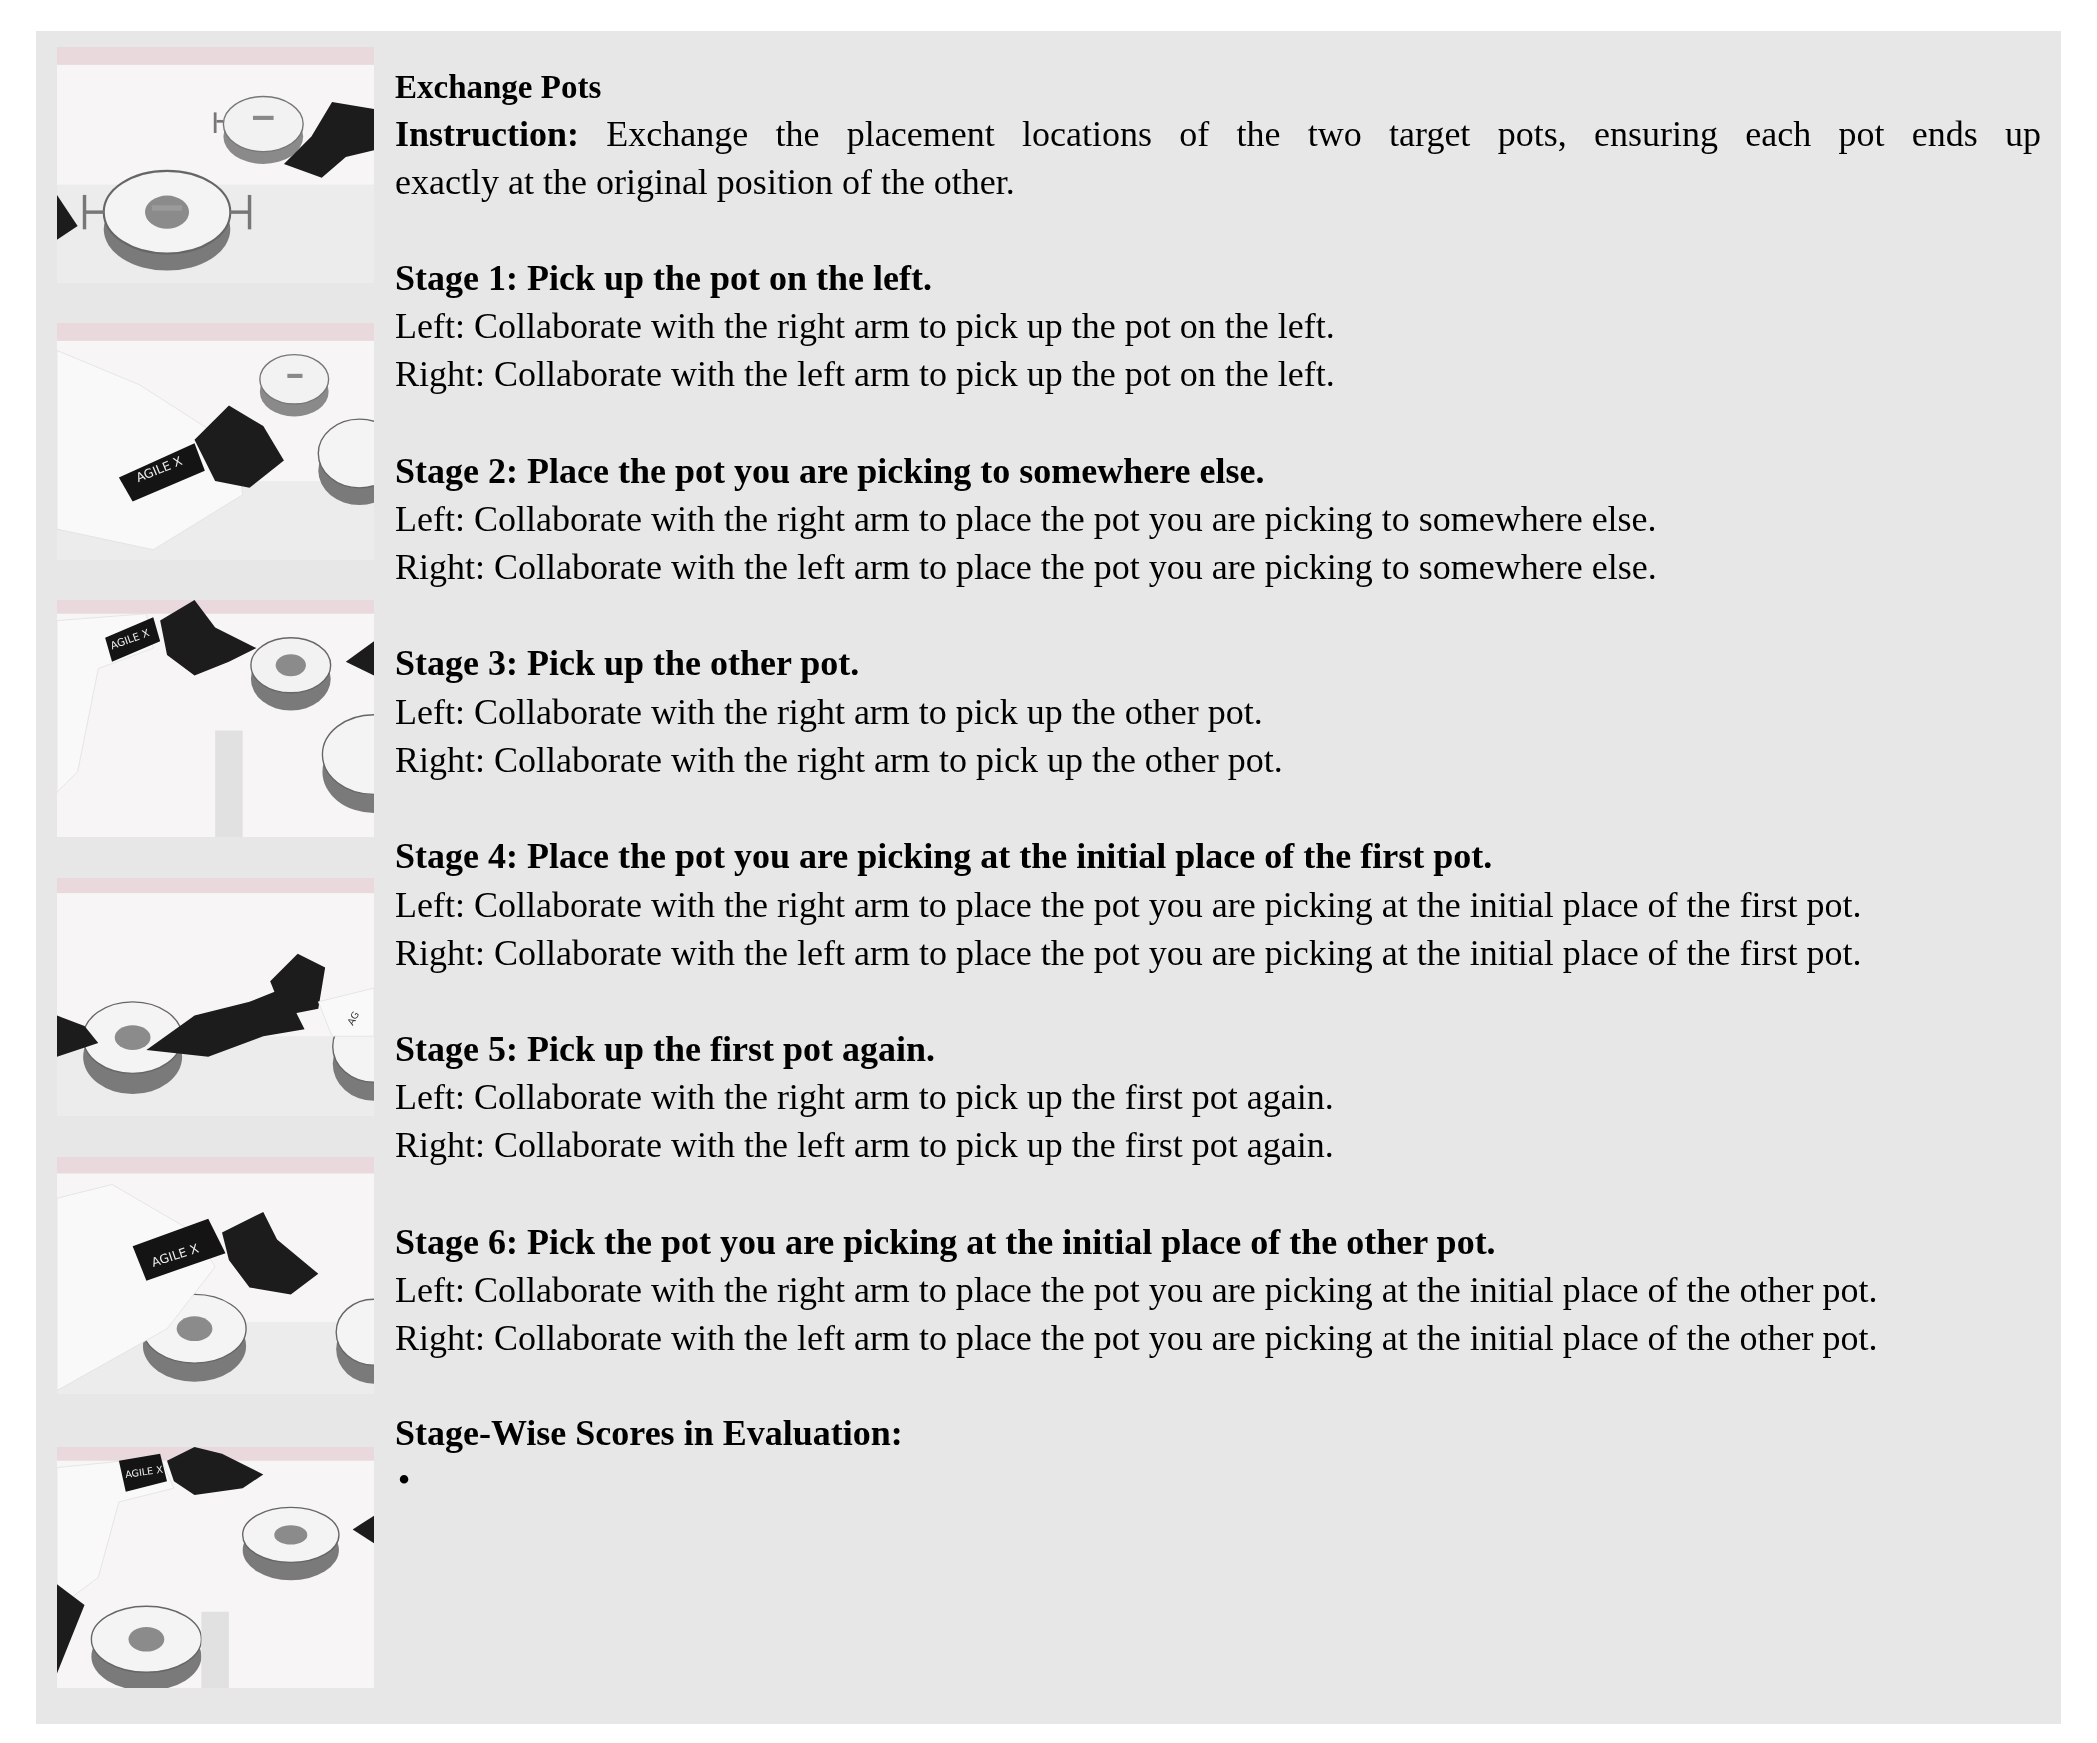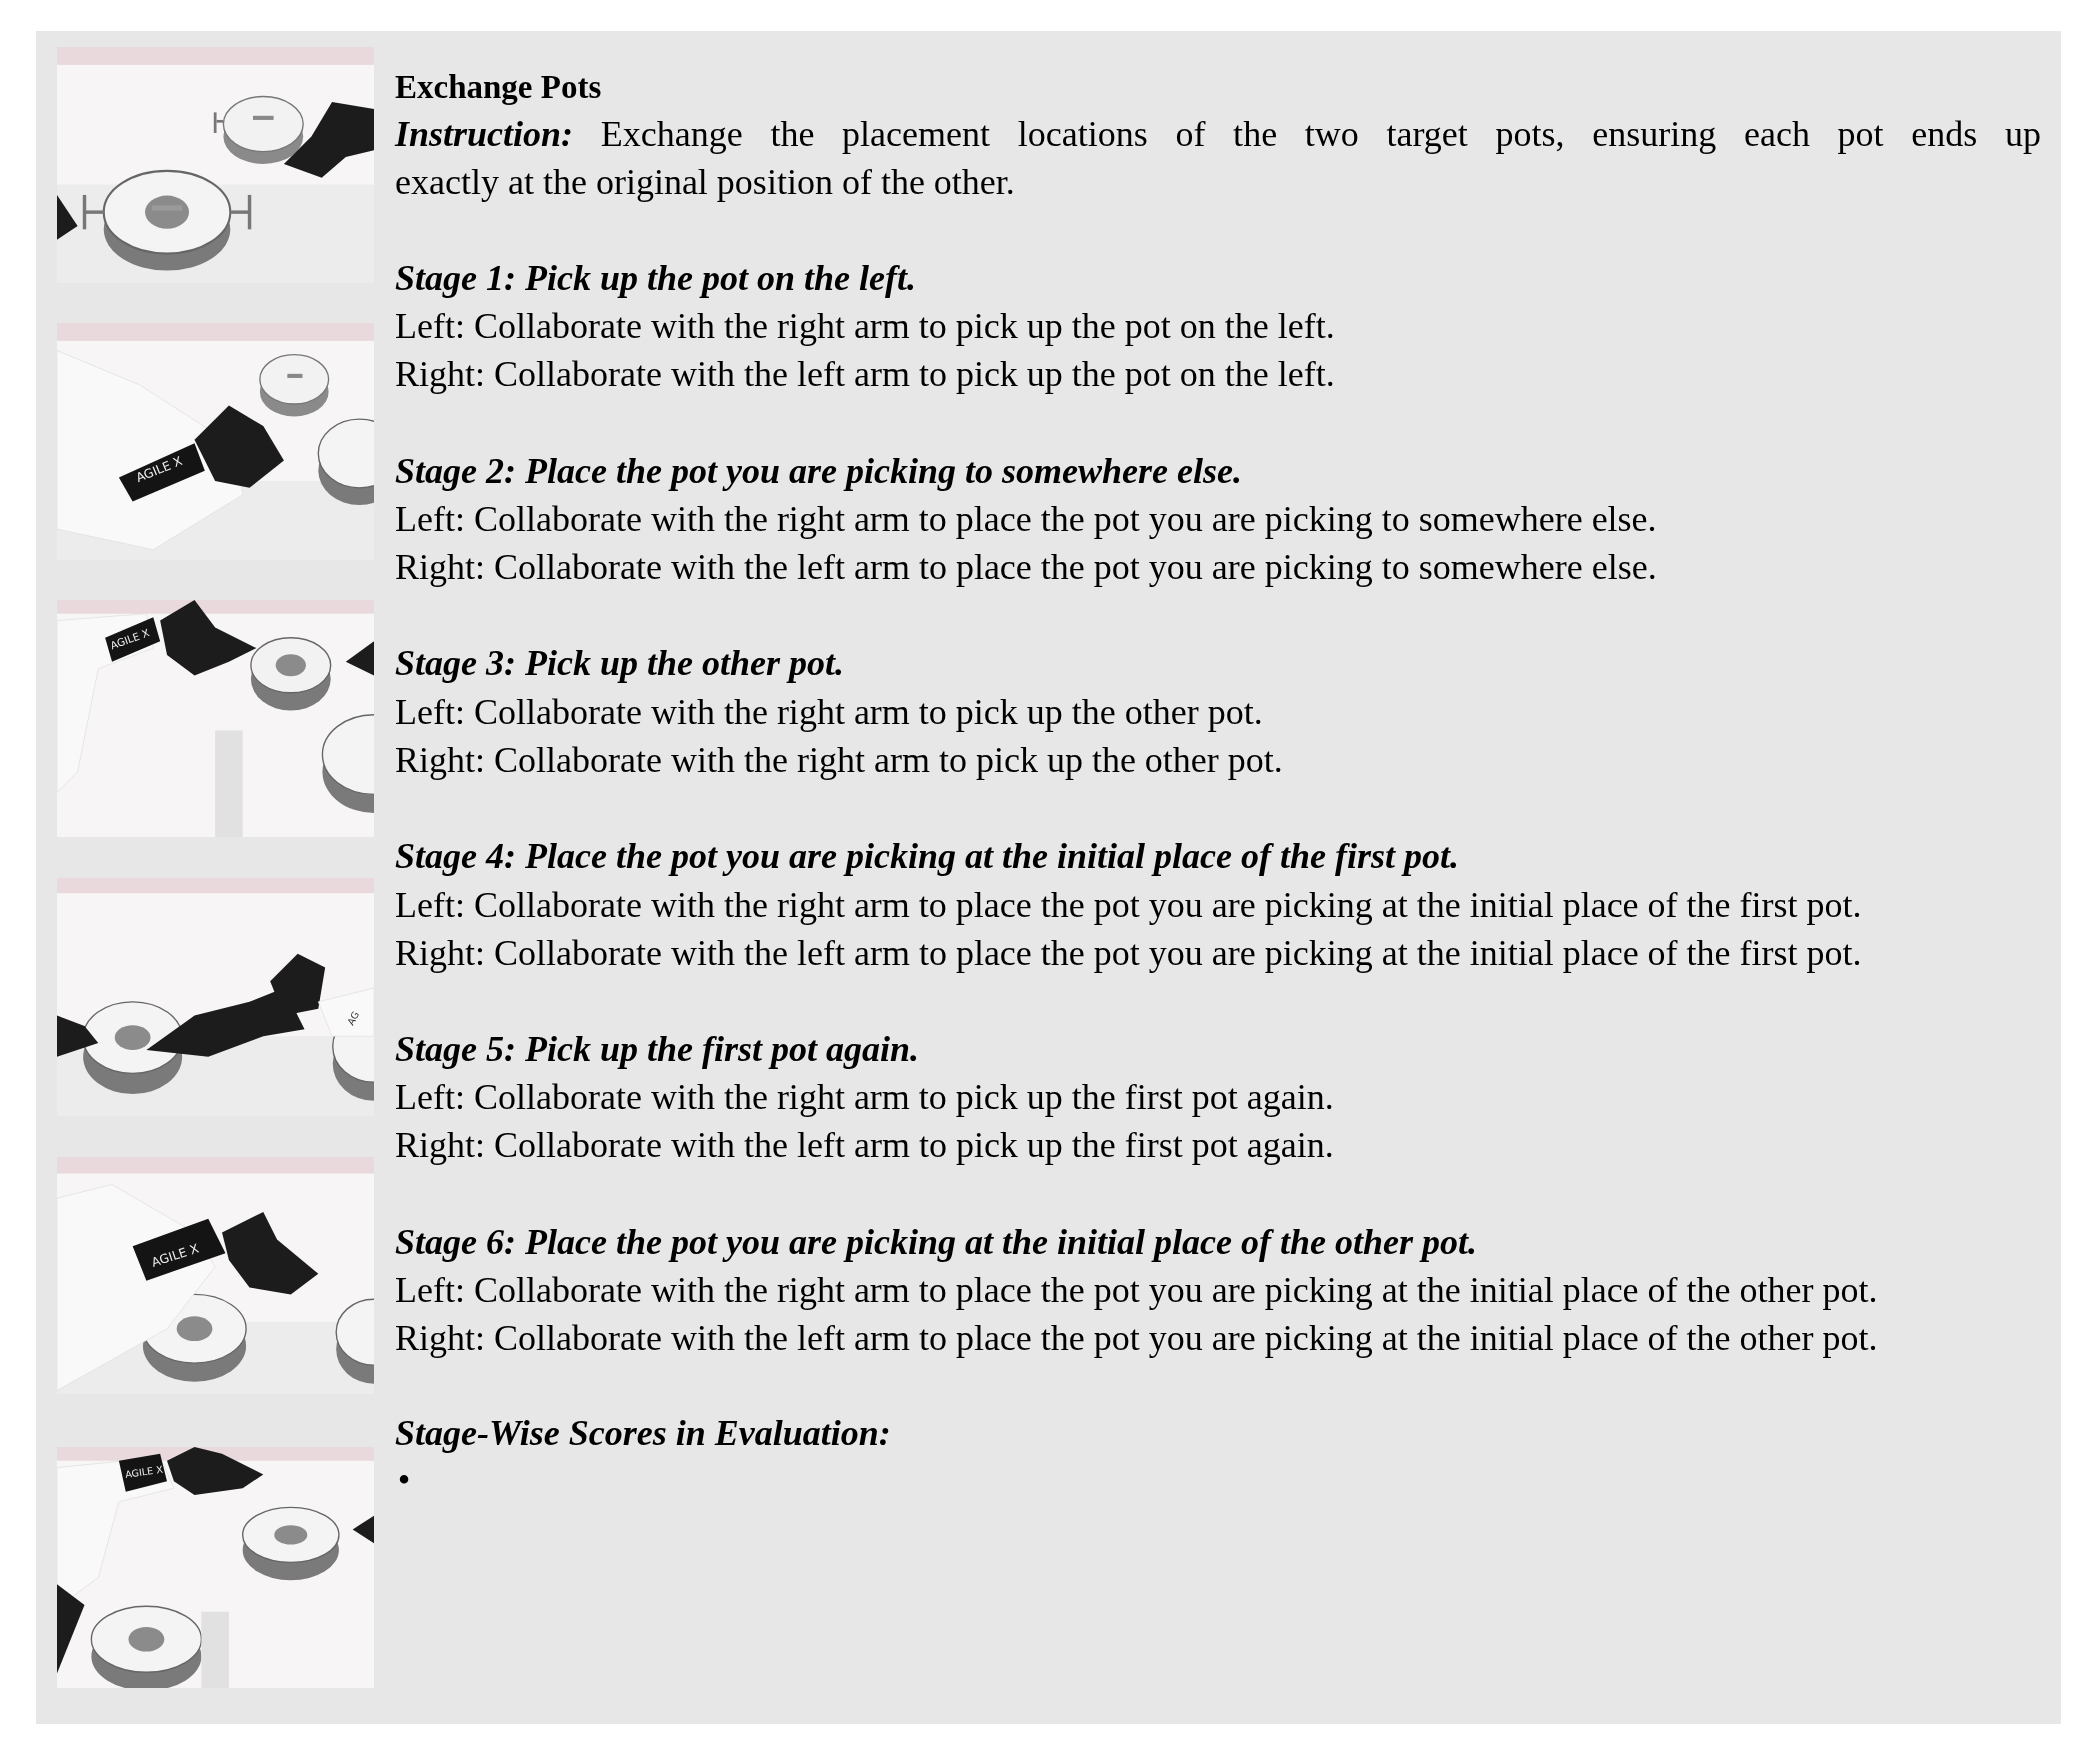--- a/index.html
+++ b/index.html
@@ -18,21 +18,21 @@
     color: #000;
   }
   .title {
     position: absolute; left: 0; top: 29px; font-size: 33px; font-weight: bold;
     line-height: 55px; white-space: nowrap;
   }
   .line {
     position: absolute; left: 0; font-size: 36px; line-height: 48px; white-space: nowrap;
   }
   .instr { width: 1646px; text-align: justify; text-align-last: justify; }
-  .bold { font-weight: bold; font-style: italic; }
+  .bold { font-weight: bold; }
   .bullet { position: absolute; left: 0; font-size: 36px; line-height: 48px; }
   .bullet-text { position: absolute; left: 65px; font-size: 36px; line-height: 48px; white-space: nowrap; }
 </style>
 </head>
 <body>
 
 <div class="panel">
 
   <div class="thumb" style="top:16px;height:236px;">
     <svg viewBox="0 0 461 343" preserveAspectRatio="none">
@@ -171,21 +171,21 @@
     <div class="line" style="top:705px;">Right: Collaborate with the right arm to pick up the other pot.</div>
 
     <div class="line bold" style="top:801px;">Stage 4: Place the pot you are picking at the initial place of the first pot.</div>
     <div class="line" style="top:850px;">Left: Collaborate with the right arm to place the pot you are picking at the initial place of the first pot.</div>
     <div class="line" style="top:898px;">Right: Collaborate with the left arm to place the pot you are picking at the initial place of the first pot.</div>
 
     <div class="line bold" style="top:994px;">Stage 5: Pick up the first pot again.</div>
     <div class="line" style="top:1042px;">Left: Collaborate with the right arm to pick up the first pot again.</div>
     <div class="line" style="top:1090px;">Right: Collaborate with the left arm to pick up the first pot again.</div>
 
-    <div class="line bold" style="top:1187px;">Stage 6: Place the pot you are picking at the initial place of the other pot.</div>
+    <div class="line bold" style="top:1187px;">Stage 6: Pick the pot you are picking at the initial place of the other pot.</div>
     <div class="line" style="top:1235px;">Left: Collaborate with the right arm to place the pot you are picking at the initial place of the other pot.</div>
     <div class="line" style="top:1283px;">Right: Collaborate with the left arm to place the pot you are picking at the initial place of the other pot.</div>
 
     <div class="line bold" style="top:1378px;">Stage-Wise Scores in Evaluation:</div>
     <div style="position:absolute;left:0;top:1425px;width:1374px;height:48px;">
       <span class="bullet" style="top:0;left:2.7px;">•</span>
     </div>
   </div>
 </div>
 

